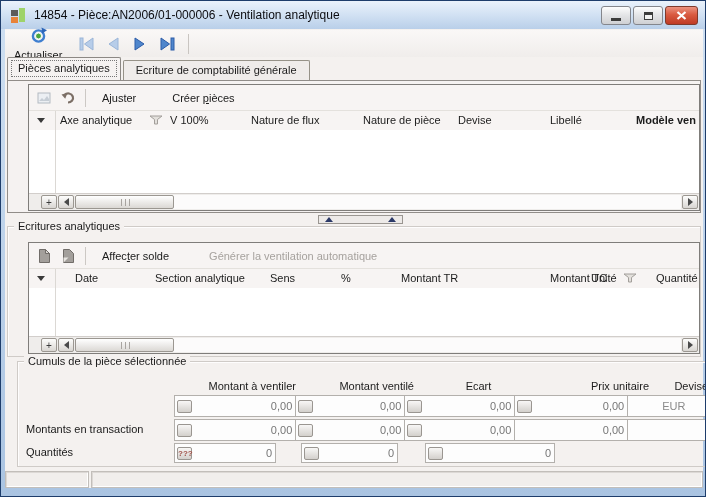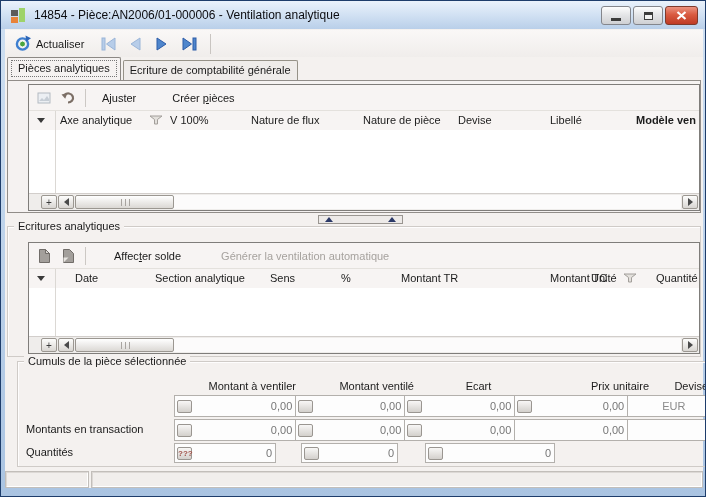--- a/index.html
+++ b/index.html
@@ -34,21 +34,21 @@
   .nav-btn { width: 22px; height: 20px; display: flex; align-items: center; justify-content: center; margin-left: 5px; }
   .tb-sep { width: 1px; height: 20px; background: #c9c5c1; margin-left: 10px; }
 
   
   #tabs { position: absolute; left: 2px; top: 29px; height: 22px; display: flex; align-items: flex-end; }
   .tab { white-space: nowrap; }
   .tab.active { background: #f5f2f1; border: 1px solid #8c8884; border-bottom: none;
                 border-radius: 2px 2px 0 0; height: 23px; padding: 2px 3px 0 3px; position: relative; z-index: 3; }
   .tab.active .focus-rect { display: inline-block; border: 1px dotted #777; padding: 1px 6px 2px 6px; }
   .tab.inactive { background: #efecea; border: 1px solid #969288; border-bottom: none;
-                  border-radius: 2px 2px 0 0; height: 20px; padding: 3px 6px; margin-left: 2px; color: #1a1a1a; }
+                  border-radius: 2px 2px 0 0; height: 20px; padding: 3px 12px; margin-left: 2px; color: #1a1a1a; }
 
   
   #tab-page { position: absolute; left: 2px; top: 51px; width: 694px; height: 133px;
               border: 1px solid #918d89; background: #f5f2f1; z-index: 2; }
   .grid { position: absolute; border: 1px solid #7f7d7a; background: #ffffff; overflow: hidden; }
   .grid-toolbar { position: absolute; left: 0; top: 0; right: 0; height: 26px;
                   background: #f7f4f3; border-bottom: 1px solid #e4e1dd;
                   display: flex; align-items: center; }
   .gt-icon { width: 18px; height: 18px; display: flex; align-items: center; justify-content: center; margin-left: 6px; }
   .gt-sep { width: 1px; height: 18px; background: #ccc8c4; margin-left: 8px; }
@@ -130,21 +130,21 @@
         <svg width="11" height="9" viewBox="0 0 11 9">
           <path d="M1.5 1 L9.5 8 M9.5 1 L1.5 8" stroke="#ffffff" stroke-width="2.2"></path>
         </svg>
       </span>
     </span>
   </div>
 
   <div id="content">
 
     <div id="main-toolbar">
-      <span class="tb-btn" style="margin-left:4px;">
+      <span class="tb-btn" style="margin-left:4px;flex-direction:column;">
         <svg width="17" height="17" viewBox="0 0 17 17">
           <circle cx="8.5" cy="9" r="5.6" fill="none" stroke="#3e7fd0" stroke-width="2.4"></circle>
           <circle cx="8.5" cy="9" r="3" fill="#49a53f" stroke="#ffffff" stroke-width="1"></circle>
           <polygon points="11.5,0.5 17,3.2 12.2,6.4" fill="#2d66b8"></polygon>
         </svg>
         <span>Actualiser</span>
       </span>
       <span class="nav-btn" style="margin-left:8px;">
         <svg width="17" height="14" viewBox="0 0 17 14">
           <rect x="2" y="1" width="3" height="12" fill="#b7cde9" stroke="#9ab5d8"></rect>
@@ -245,21 +245,21 @@
               <path d="M8.5 1.5 l4 4 h-4 z" fill="#d8d5d1" stroke="#716d69"></path>
             </svg>
           </span>
           <span class="gt-icon">
             <svg width="15" height="16" viewBox="0 0 15 16">
               <path d="M2.5 1.5 h6 l4 4 v9 h-10 z" fill="#a39f9b" stroke="#716d69"></path>
               <path d="M2.5 14.5 l5 -5 h-5 z" fill="#e8e5e1"></path>
             </svg>
           </span>
           <span class="gt-sep"></span>
-          <span class="gt-label" style="margin-left:28px;">
+          <span class="gt-label" style="margin-left:16px;">
             <span>Affec</span><u>t</u><span>er solde</span>
           </span>
           <span class="gt-label disabled" style="margin-left:40px;">Générer la ventilation automatique</span>
         </div>
         <div class="grid-header" style="top:26px;">
           <span class="sel-arrow"></span>
           <span class="col-label" style="left:46px;">Date</span>
           <span class="col-label" style="left:126px;">Section analytique</span>
           <span class="col-label" style="left:241px;">Sens</span>
           <span class="col-label" style="left:312px;">%</span>

